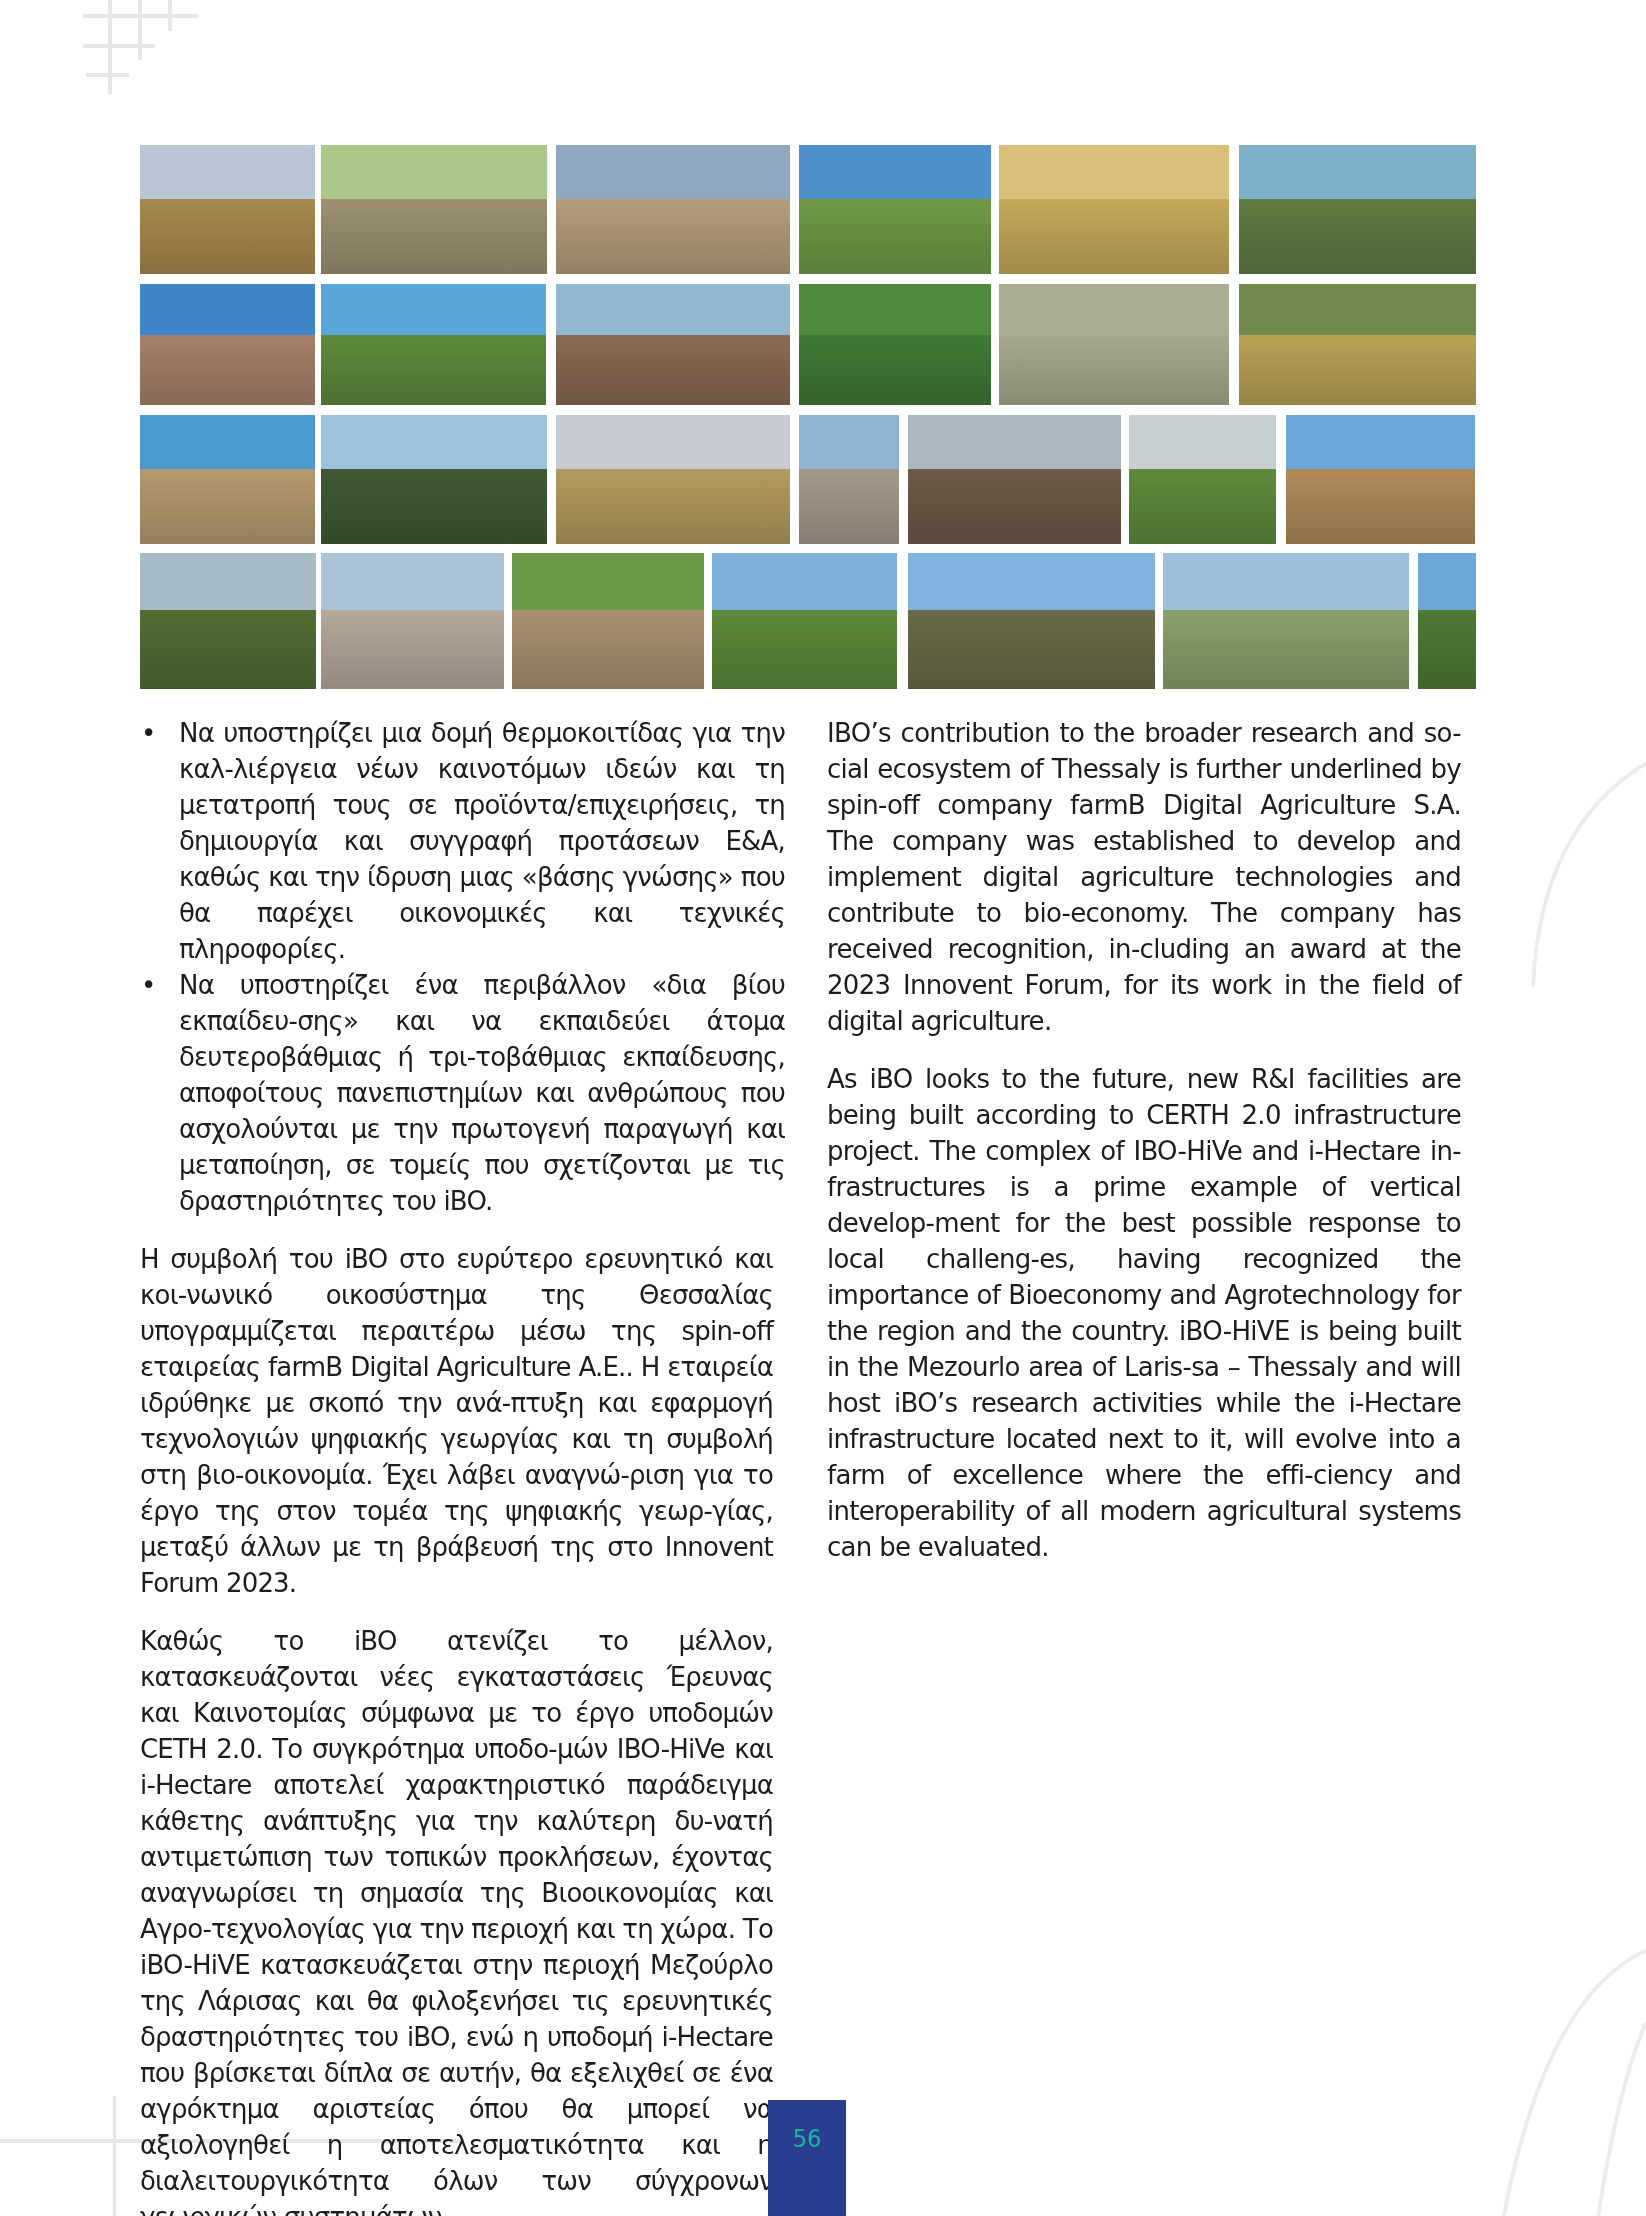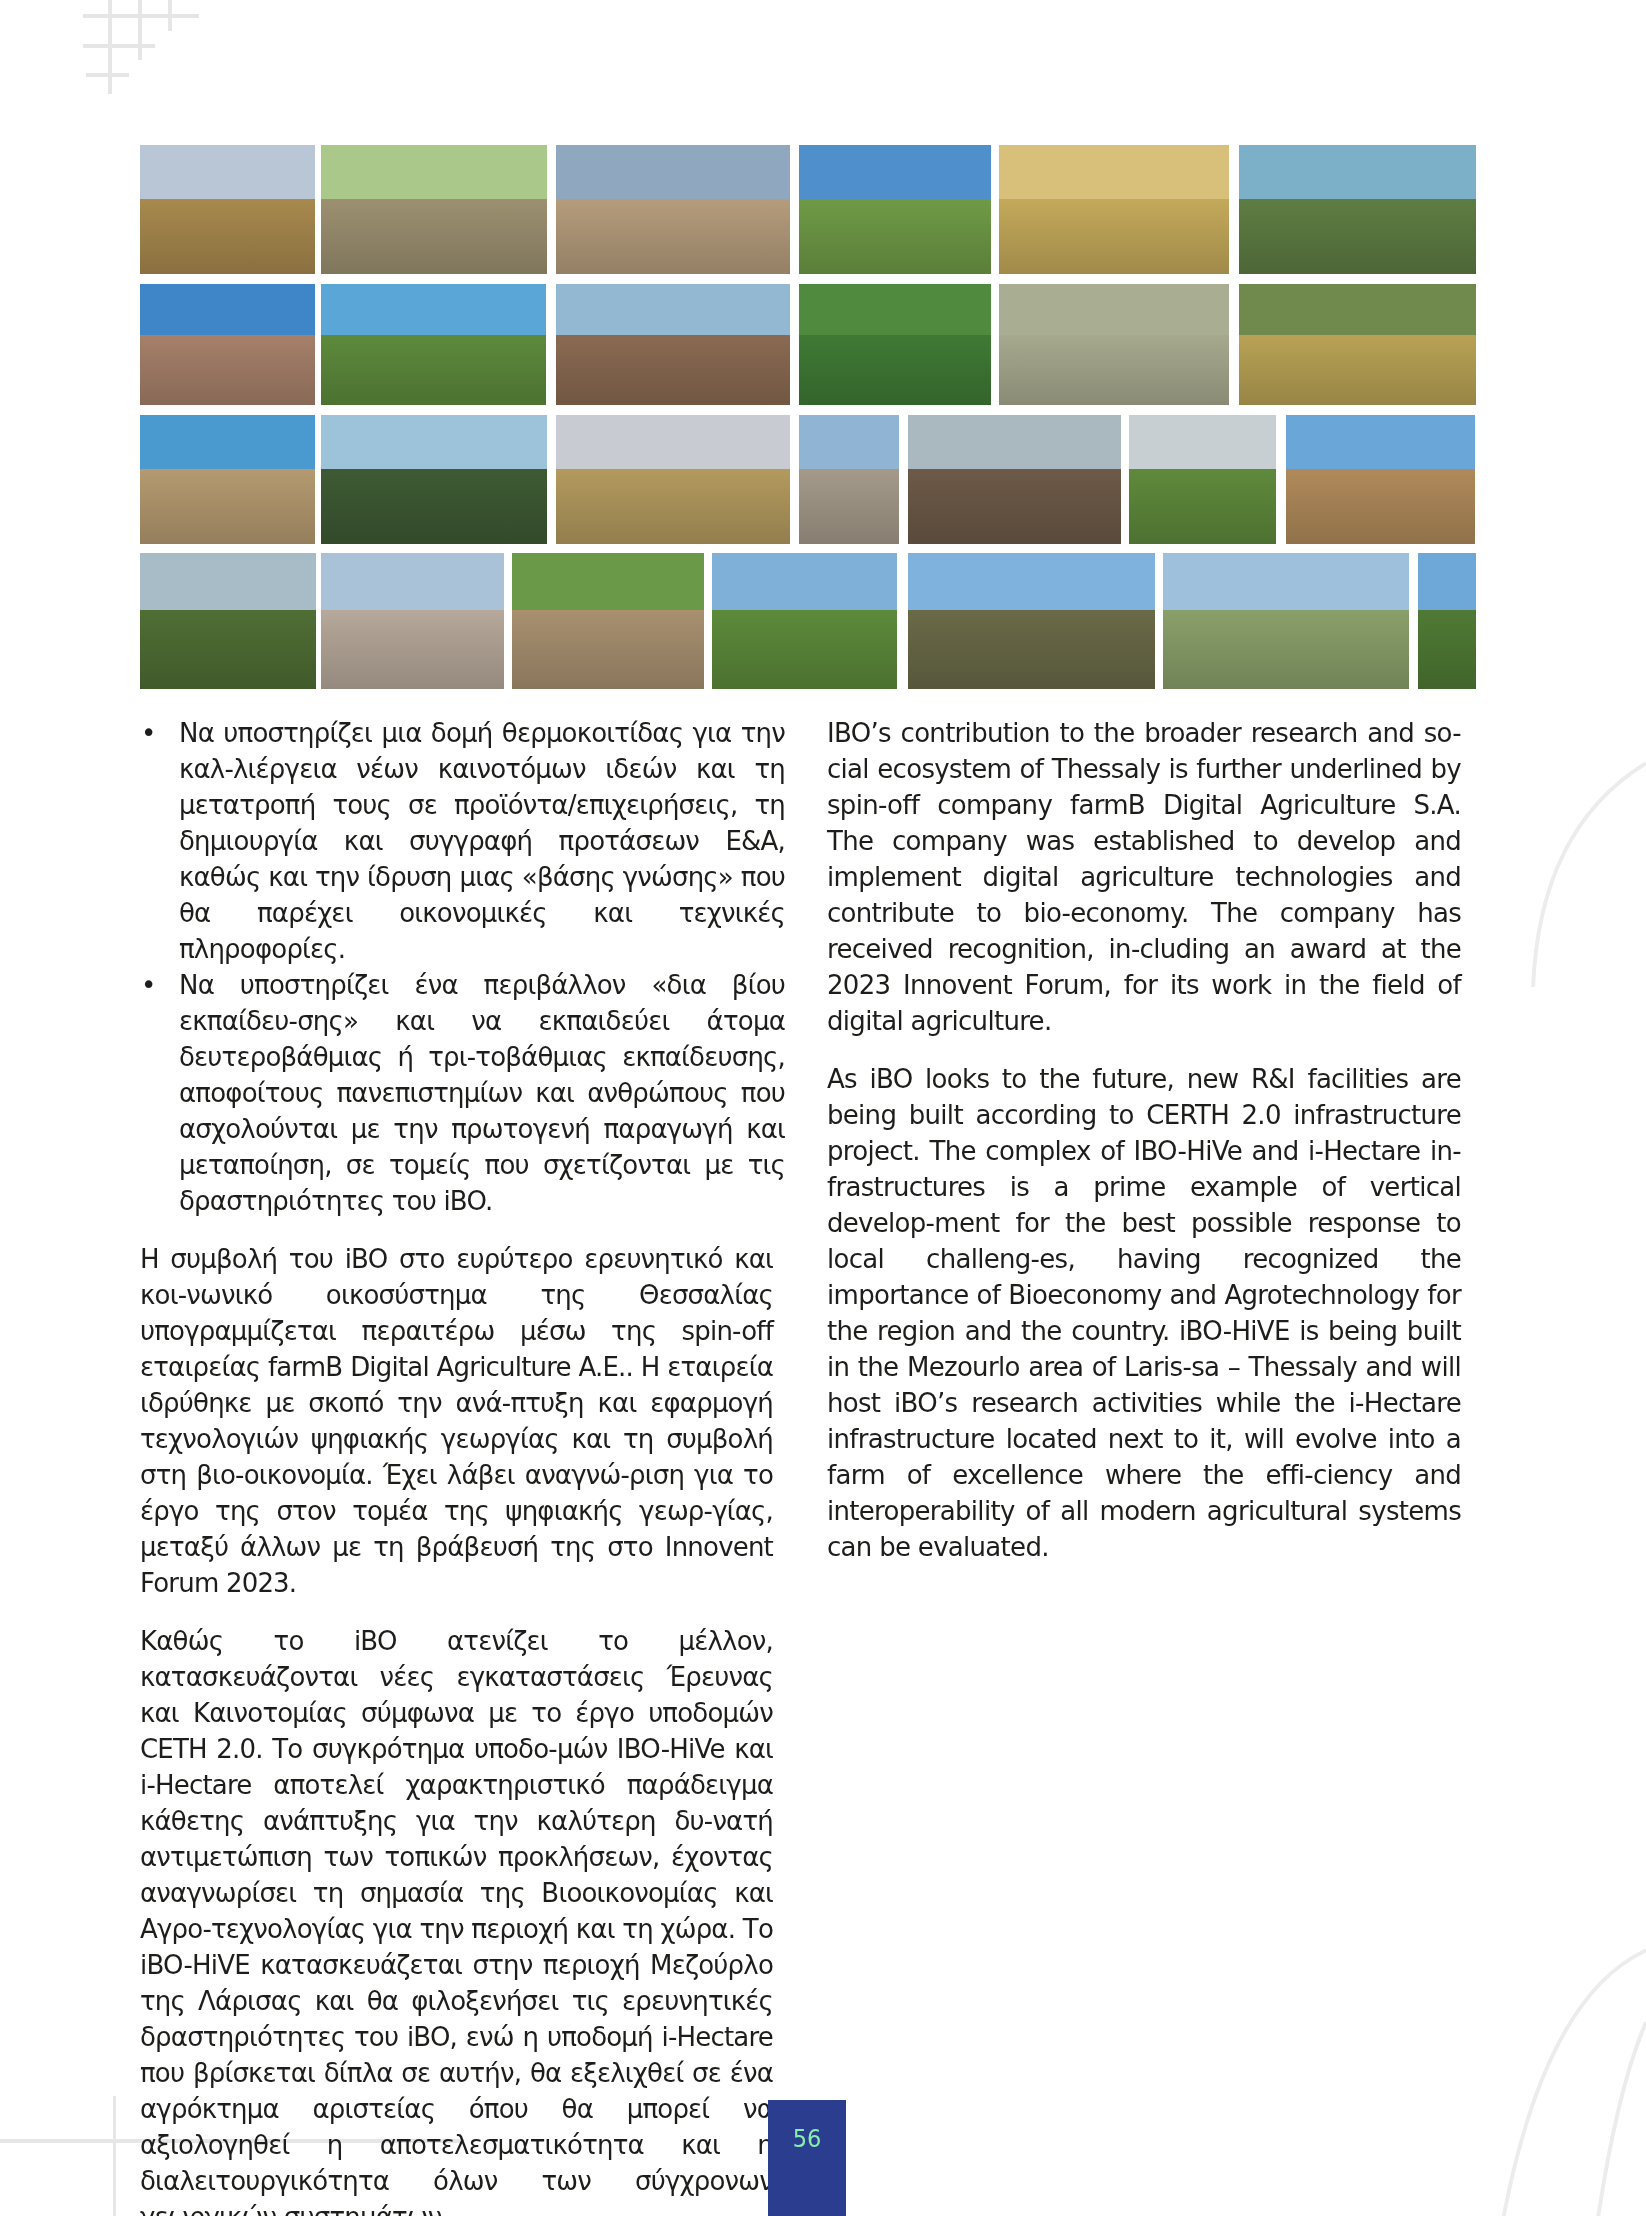--- a/index.html
+++ b/index.html
@@ -10,21 +10,21 @@
   .photo .sky { position: absolute; left: 0; right: 0; top: 0; }
   .photo .ground { position: absolute; left: 0; right: 0; bottom: 0; }
   .col { position: absolute; font-size: 26px; line-height: 36px; text-align: justify; hyphens: manual; }
   .col-left { left: 140px; top: 715px; width: 645px; font-family: "DejaVu Sans", sans-serif; letter-spacing: -0.8px; }
   .col-right { left: 827px; top: 715px; width: 646px; font-family: "DejaVu Sans", sans-serif; letter-spacing: -0.7px; }
   .col p { margin: 0 12px 22px 0; }
   ul.bullets { margin: 0 0 22px 0; padding: 0 0 0 39px; list-style: none; }
   ul.bullets li { position: relative; margin: 0; }
   ul.bullets li .bullet { position: absolute; left: -38px; top: 0; }
   .page-num-box { position: absolute; left: 768px; top: 2100px; width: 78px; height: 117px; background: #2b3d8f; }
-  .page-num { position: absolute; left: 0; right: 0; top: 23.5px; text-align: center; color: #86efac; font-size: 25px; font-family: "DejaVu Sans Condensed", "DejaVu Sans", sans-serif; }
+  .page-num { position: absolute; left: 0; right: 0; top: 23.5px; text-align: center; color: #14b8a6; font-size: 25px; font-family: "DejaVu Sans Condensed", "DejaVu Sans", sans-serif; }
 </style>
 </head>
 <body>
 
 <div>
   <div class="deco" style="left:83px;top:13.7px;width:116px;height:3.9px;"></div>
   <div class="deco" style="left:83px;top:44px;width:72px;height:3.9px;"></div>
   <div class="deco" style="left:86px;top:73px;width:43px;height:3.9px;"></div>
   <div class="deco" style="left:108px;top:0;width:3.9px;height:94px;"></div>
   <div class="deco" style="left:138px;top:0;width:3.9px;height:60px;"></div>

